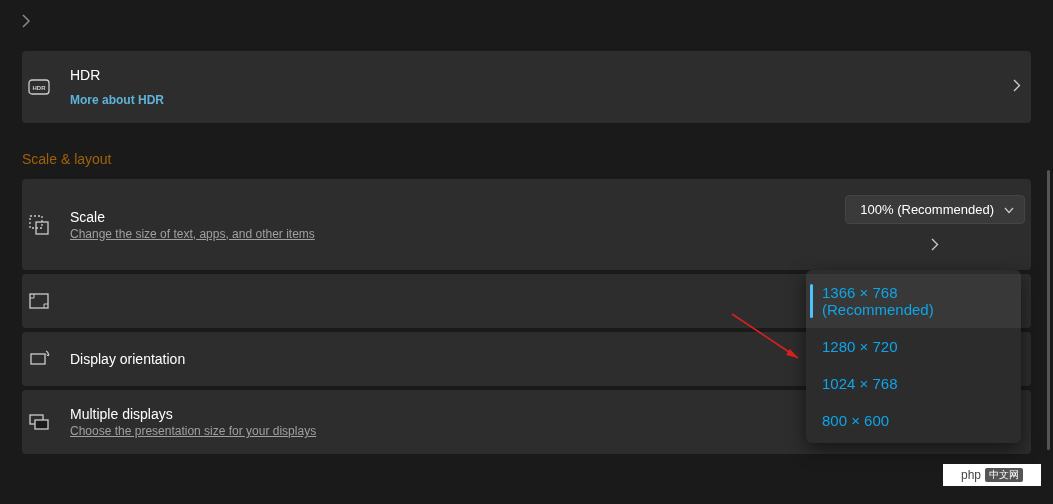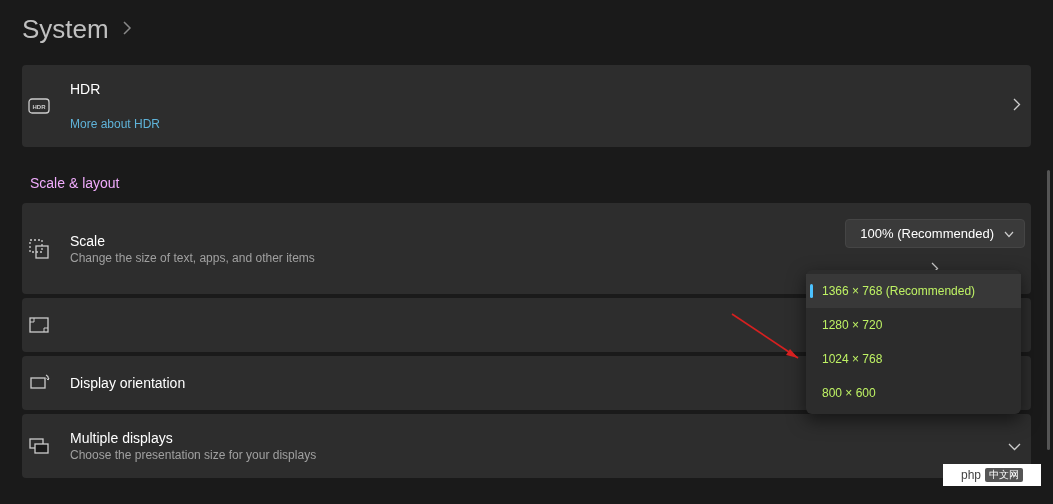--- a/index.html
+++ b/index.html
@@ -62,37 +62,39 @@
     }
     .card-title {
       font-size: 14px;
       color: #ffffff;
       font-weight: 400;
     }
     .card-subtitle {
       font-size: 12px;
       color: #a0a0a0;
       margin-top: 2px;
+      text-decoration: underline;
     }
     .card-link {
       font-size: 12px;
       color: #5fb3d9;
-      margin-top: 20px;
+      margin-top: 10px;
+      font-weight: bold;
     }
     .card-chevron {
       color: #cccccc;
       font-size: 14px;
       flex-shrink: 0;
       padding: 0 4px;
     }
     .section-heading {
       font-size: 14px;
       font-weight: 400;
-      color: #f0abfc;
-      margin: 28px 0 12px 8px;
+      color: #a16207;
+      margin: 28px 0 12px 0;
     }
     .dropdown-selector {
       background: #3a3a3a;
       border: 1px solid #454545;
       border-radius: 4px;
       padding: 6px 10px 6px 14px;
       display: flex;
       align-items: center;
       gap: 10px;
       font-size: 13px;
@@ -110,22 +112,22 @@
       left: 806px;
       width: 215px;
       background: #2c2c2c;
       border-radius: 6px;
       box-shadow: 0 6px 18px rgba(0,0,0,0.55);
       z-index: 100;
       padding: 4px 0;
     }
     .dropdown-option {
       padding: 10px 14px 10px 16px;
-      font-size: 12px;
-      color: #bef264;
+      font-size: 15px;
+      color: #0ea5e9;
       position: relative;
       cursor: default;
     }
     .dropdown-option.selected {
       background: #383838;
     }
     .dropdown-option.selected::before {
       content: "";
       position: absolute;
       left: 4px;
@@ -177,21 +179,20 @@
       display: flex;
       align-items: center;
       gap: 14px;
       flex-direction: column;
     }
   </style>
 </head>
 <body>
 
 <div class="breadcrumb">
-  <span class="breadcrumb-item">System</span>
   <span class="breadcrumb-sep">
     <svg width="9" height="14" viewBox="0 0 9 14">
         <path d="M1 1 L7 7 L1 13" stroke="#888" stroke-width="1.5" fill="none"></path>
       </svg>
   </span>
 </div>
 
 <div class="content">
 
   <div class="card">

